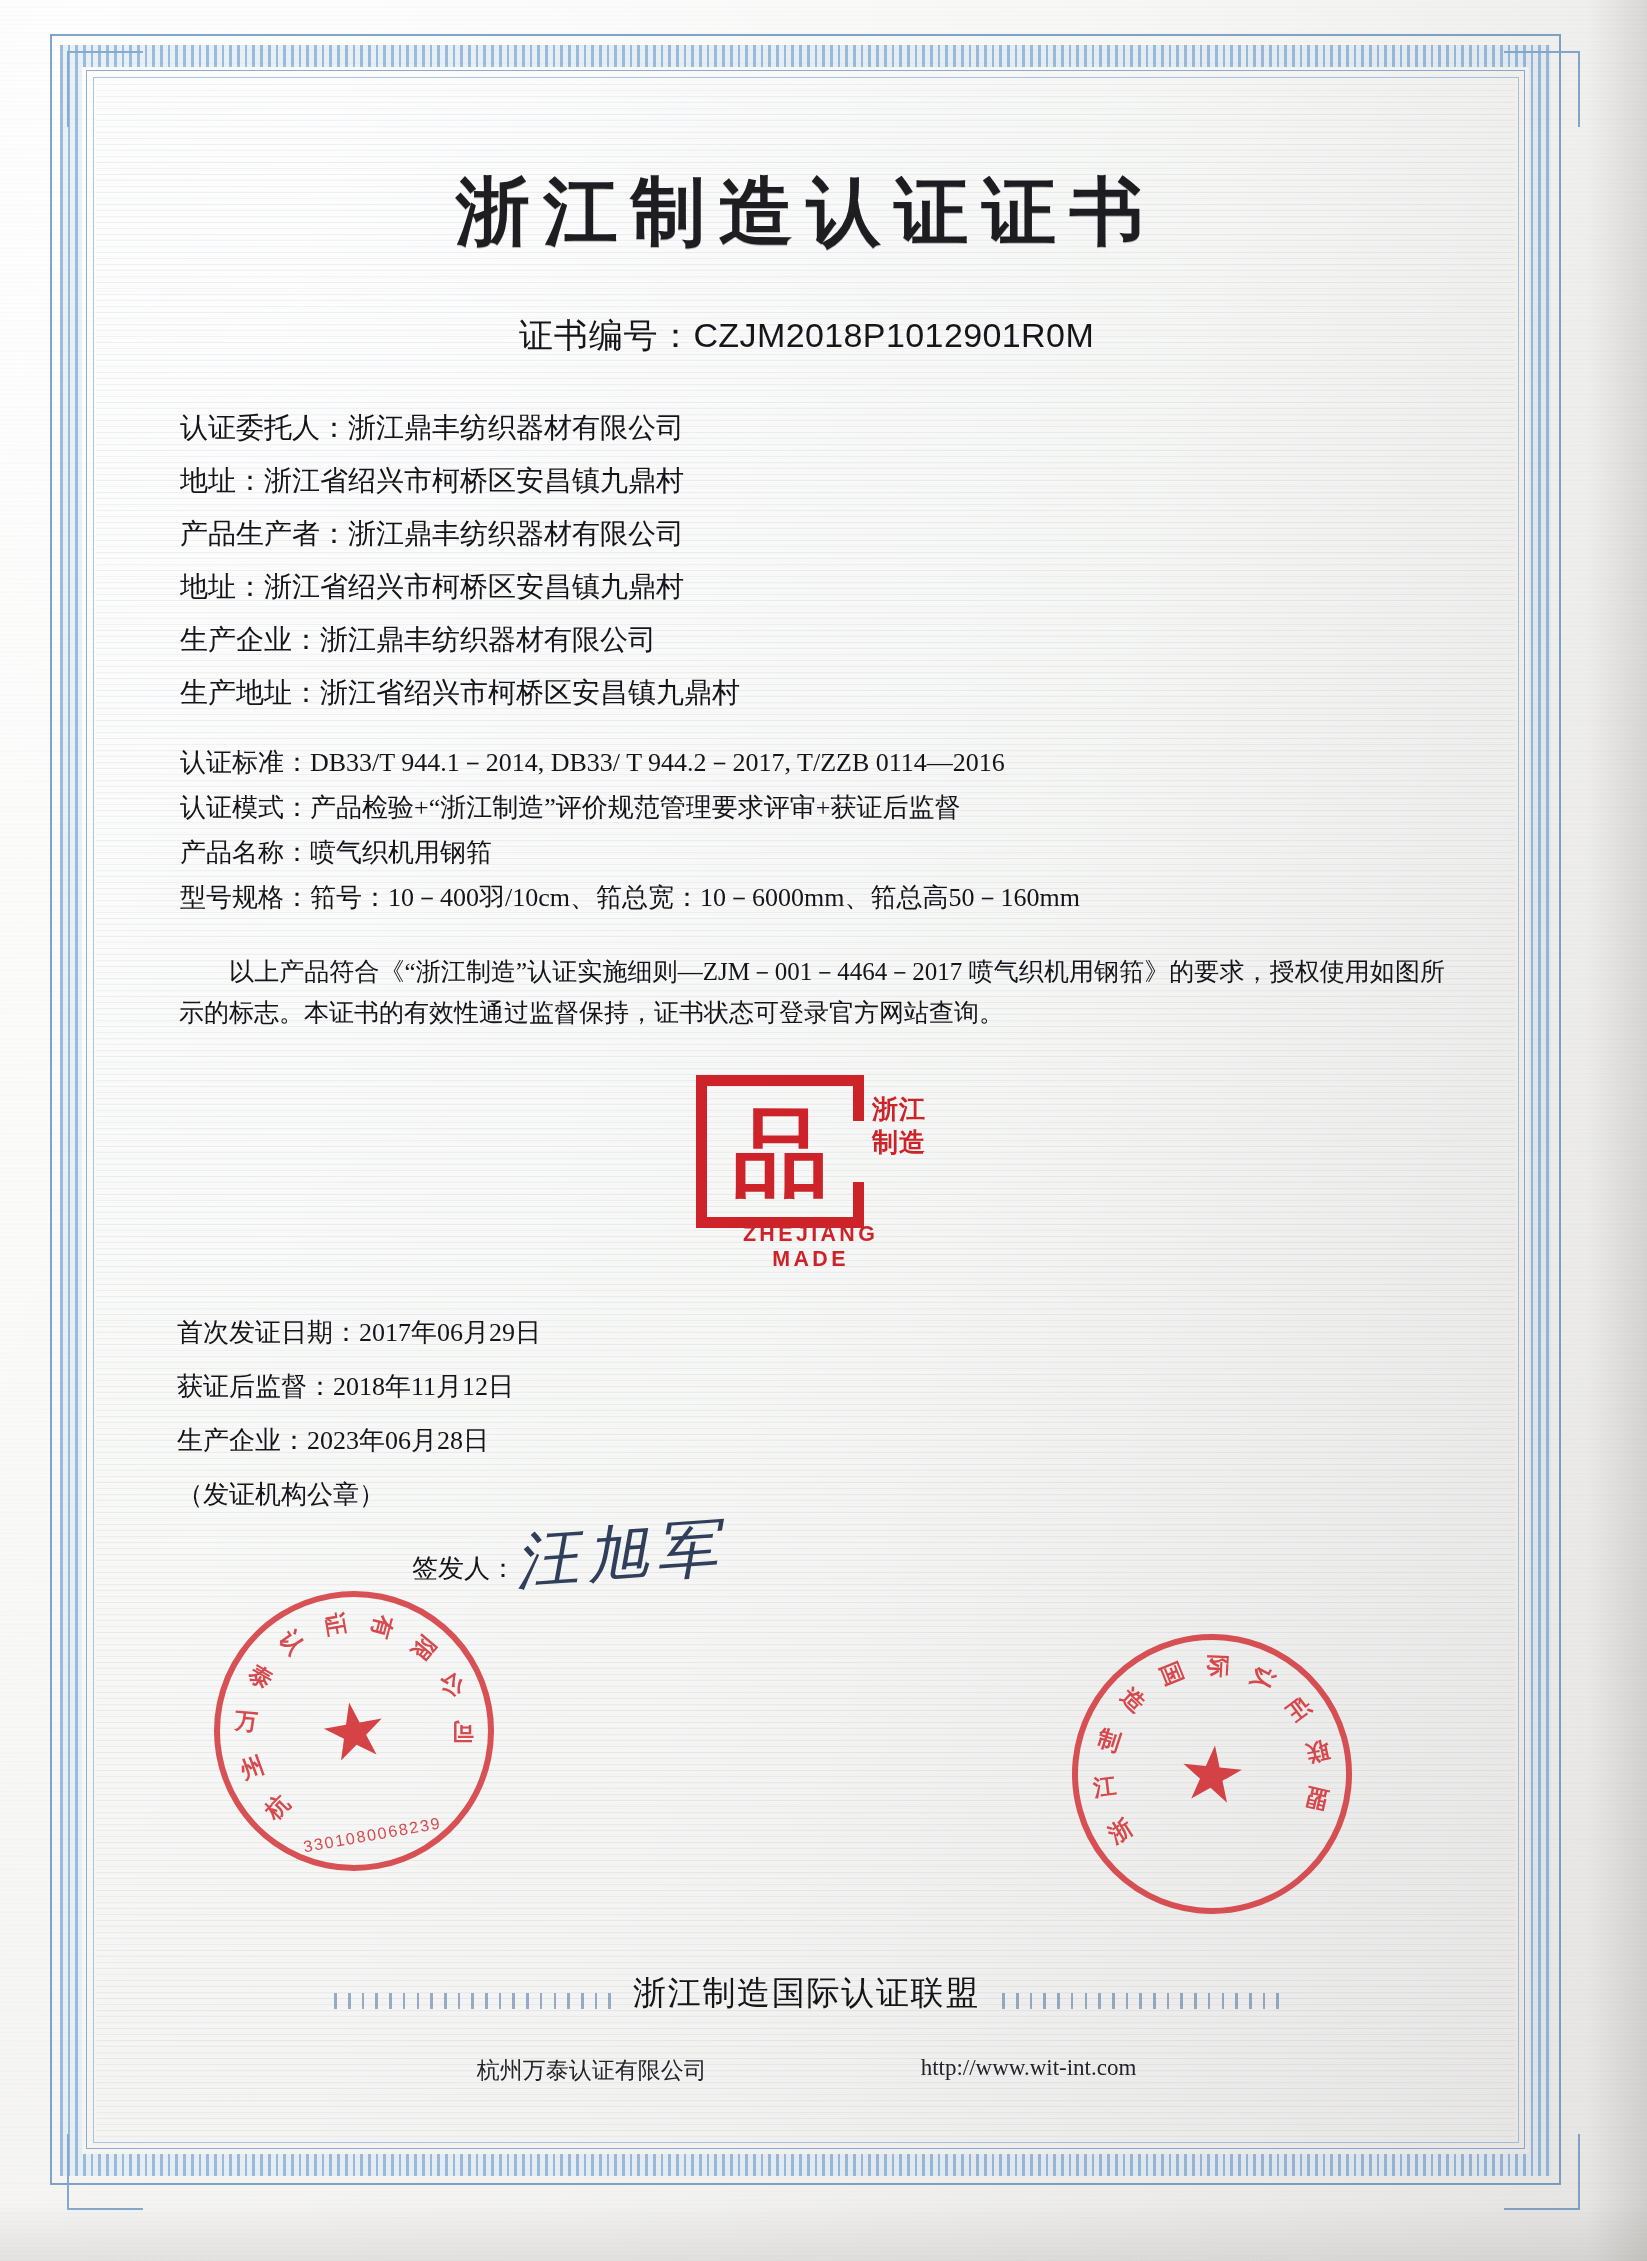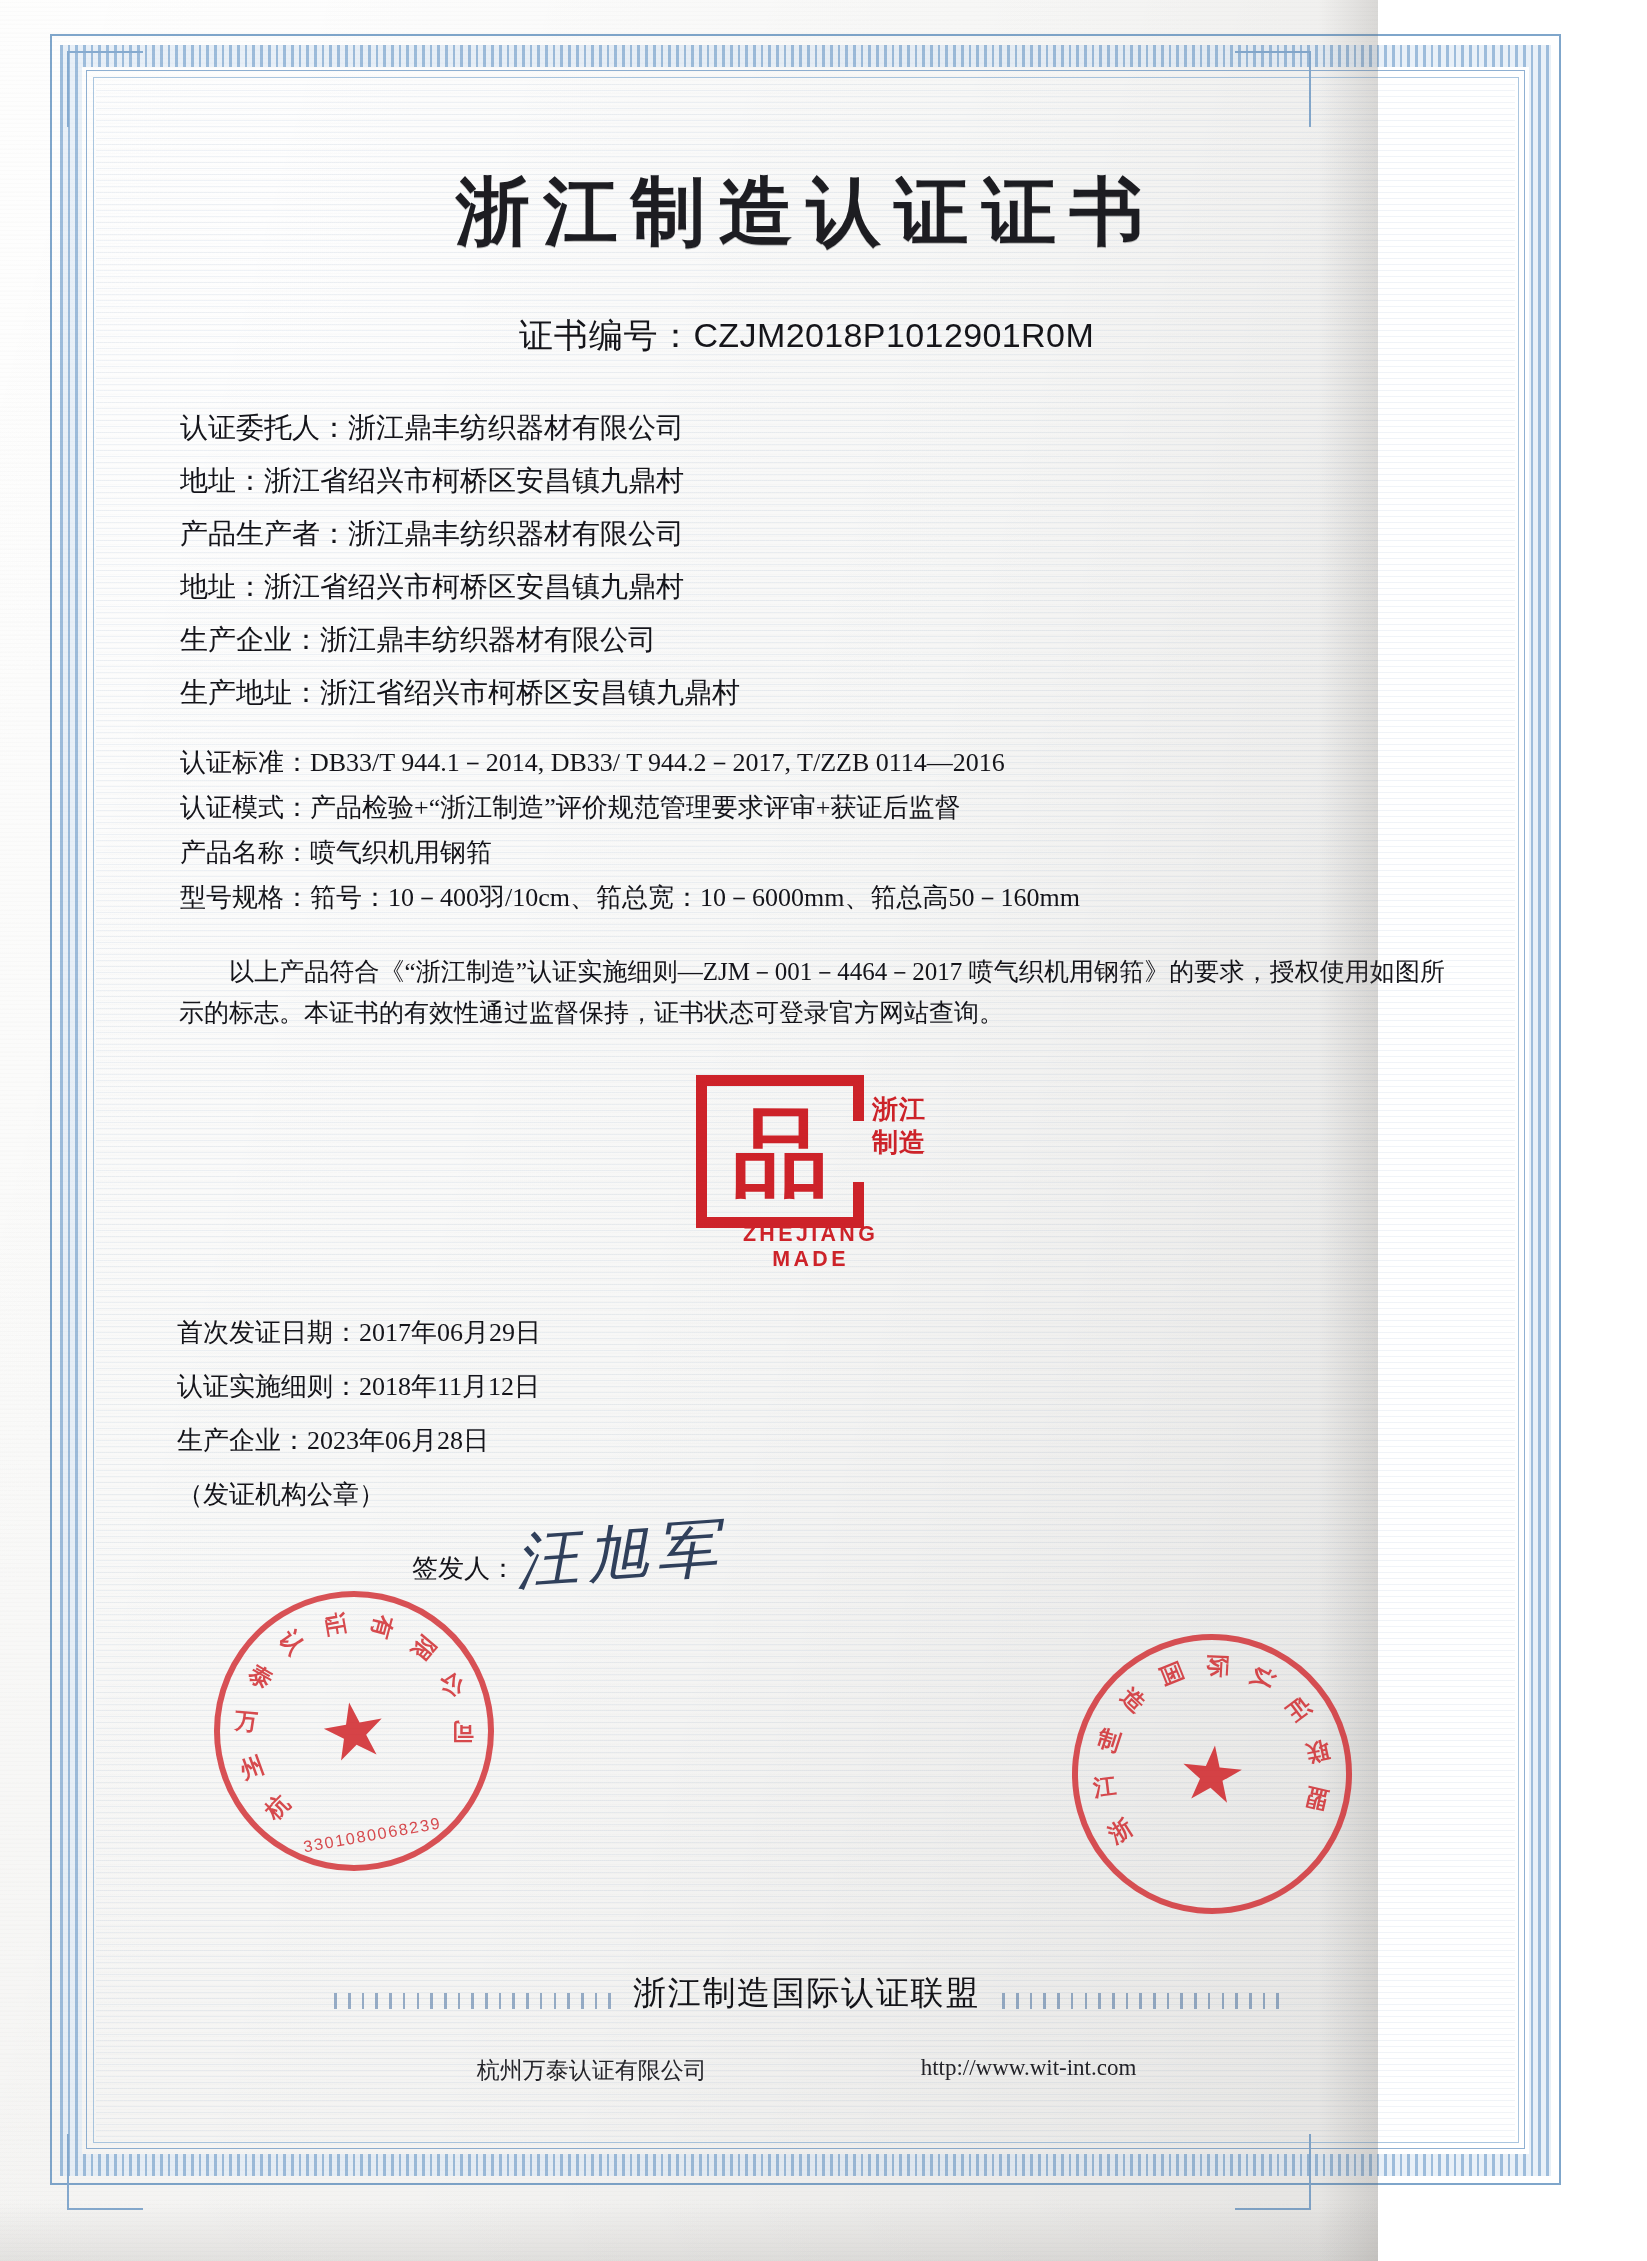--- a/index.html
+++ b/index.html
@@ -12,21 +12,21 @@
     height: 2261px;
     font-family: "Liberation Serif", "DejaVu Serif", serif;
     position: relative;
     overflow: hidden;
   }
 
   
   .paper {
     position: absolute;
     left: 0; top: 0;
-    width: 1378px;
+    width: 1647px;
     height: 2261px;
     background:
       radial-gradient(ellipse at 20% 10%, #ffffff 0%, #fbfbfa 45%, #f3f2f0 100%);
   }
   .paper::after {
     
     content: "";
     position: absolute;
     inset: 0;
     background:
@@ -454,21 +454,21 @@
         </div>
         <div class="logo-en">ZHEJIANG MADE</div>
       </div>
     </div>
 
     <div class="dates">
       <div class="date-row">
         <span>首次发证日期：</span><span>2017年06月29日</span>
       </div>
       <div class="date-row">
-        <span>认证实施细则：</span><span>2018年11月12日</span>
+        <span>获证后监督：</span><span>2018年11月12日</span>
       </div>
       <div class="date-row">
         <span>生产企业：</span><span>2023年06月28日</span>
       </div>
       <div class="seal-note">（发证机构公章）</div>
     </div>
 
     <div class="signer-row">
       <span>签发人：</span>
       <span class="signature">汪旭军</span>

